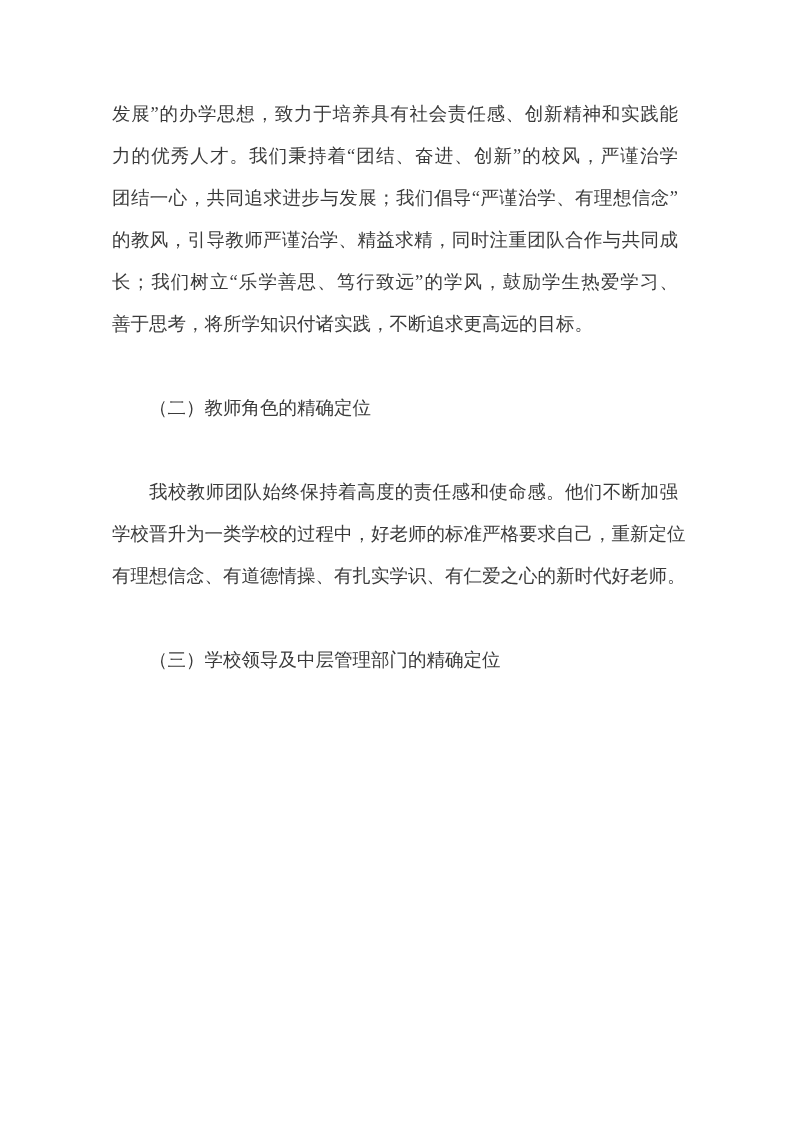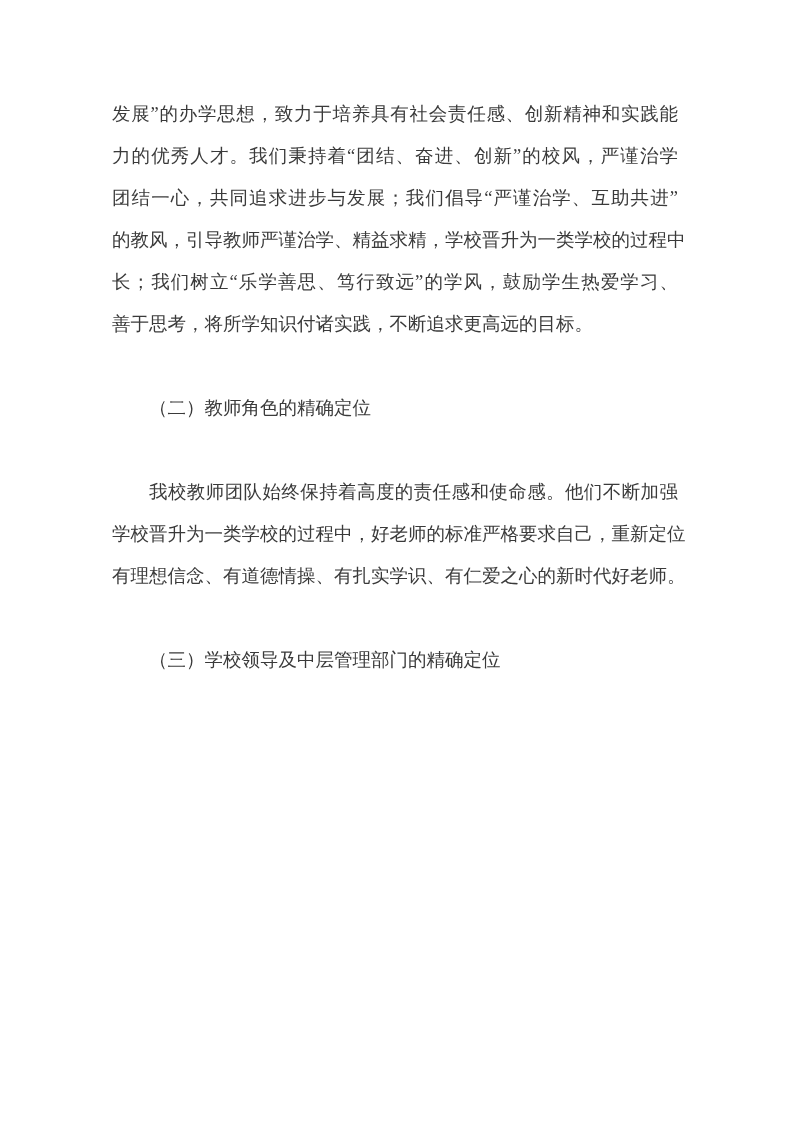--- a/index.html
+++ b/index.html
@@ -51,22 +51,22 @@
 </style>
 </head>
 <body>
 
 <div class="page">
   <div class="text-col">
 
     <div class="block">
       <div class="line">发展”的办学思想，致力于培养具有社会责任感、创新精神和实践能</div>
       <div class="line">力的优秀人才。我们秉持着“团结、奋进、创新”的校风，严谨治学</div>
-      <div class="line">团结一心，共同追求进步与发展；我们倡导“严谨治学、互助共进”</div>
-      <div class="line">的教风，引导教师严谨治学、精益求精，学校晋升为一类学校的过程中</div>
+      <div class="line">团结一心，共同追求进步与发展；我们倡导“严谨治学、有理想信念”</div>
+      <div class="line">的教风，引导教师严谨治学、精益求精，同时注重团队合作与共同成</div>
       <div class="line">长；我们树立“乐学善思、笃行致远”的学风，鼓励学生热爱学习、</div>
       <div class="line last">善于思考，将所学知识付诸实践，不断追求更高远的目标。</div>
     </div>
 
     <div class="block heading">（二）教师角色的精确定位</div>
 
 
     <div class="block">
       <div class="line indent">我校教师团队始终保持着高度的责任感和使命感。他们不断加强</div>
       <div class="line">学校晋升为一类学校的过程中，好老师的标准严格要求自己，重新定位</div>

